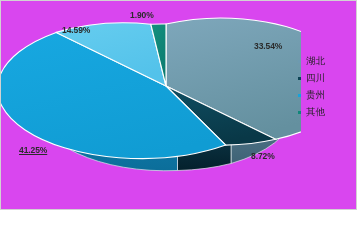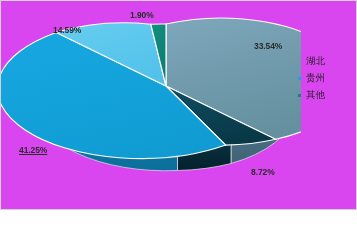--- a/index.html
+++ b/index.html
@@ -23,23 +23,23 @@
   .slice-label{
     position:absolute;
     font-size:8.5px;
     font-weight:bold;
     color:#2b2b2b;
     white-space:nowrap;
     letter-spacing:-0.1px;
   }
   .lbl-other {left:129px; top:9px;}
   .lbl-hubei {left:253px; top:40px;}
-  .lbl-sichuan{left:250px;top:150px;margin-top:16px;}
+  .lbl-sichuan{left:250px;top:150px;}
   .lbl-guizhou{left:18px; top:144px;text-decoration:underline;}
-  .lbl-yunnan{left:52px;  top:24px;text-align:right;}
+  .lbl-yunnan{left:61px;  top:24px;text-align:right;}
 
   .legend{
     position:absolute;
     right:8px;top:55px;
     width:50px;
     display:flex;flex-direction:column;
     gap:6px;
   }
   .legend-item{
     display:flex;align-items:center;gap:5px;
@@ -144,20 +144,24 @@
     <div class="slice-label lbl-guizhou">41.25%</div>
     <div class="slice-label lbl-yunnan">14.59%</div>
   </div>
 
   <div class="legend">
     <div class="legend-item">
       <span class="legend-marker" style="background:#6d9ab0"></span>
       <span class="legend-label">湖北</span>
     </div>
     <div class="legend-item">
+      <span class="legend-marker" style="background:#0d4354"></span>
+      <span class="legend-label">四川</span>
+    </div>
+    <div class="legend-item">
       <span class="legend-marker" style="background:#17a3dc"></span>
       <span class="legend-label">贵州</span>
     </div>
     <div class="legend-item">
       <span class="legend-marker" style="background:#10877a"></span>
       <span class="legend-label">其他</span>
     </div>
   </div>
 
 </div>

